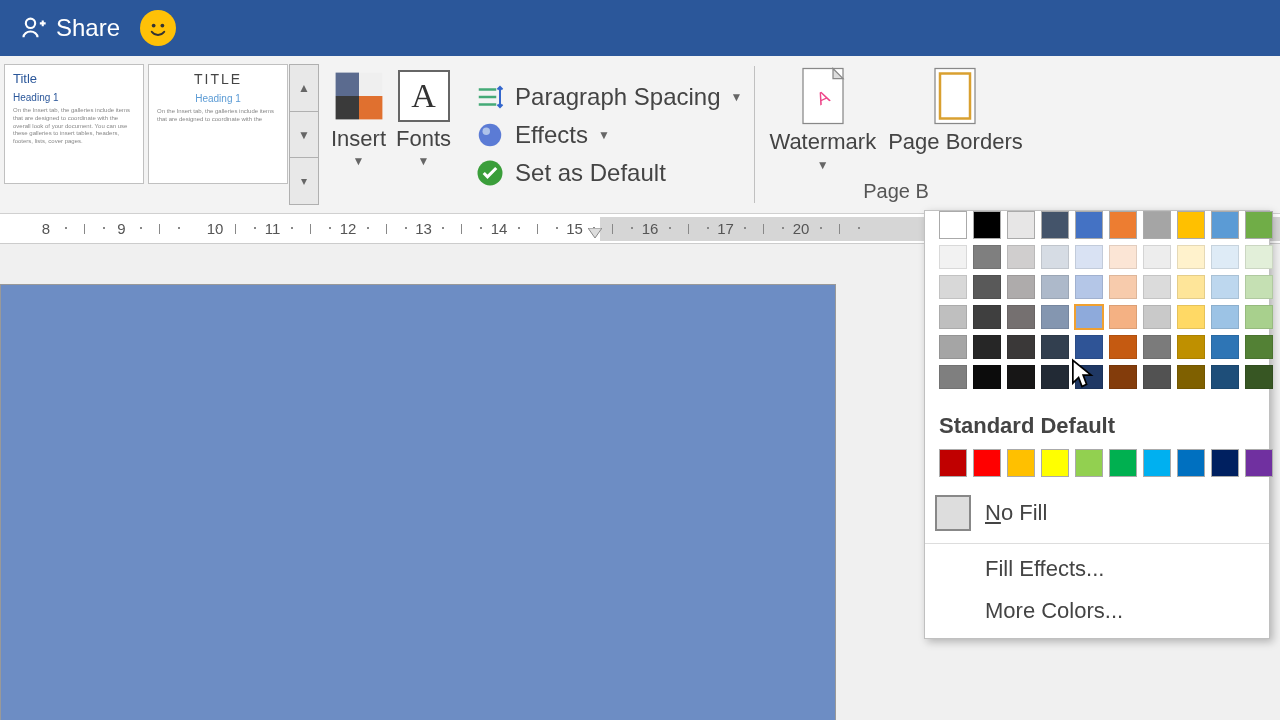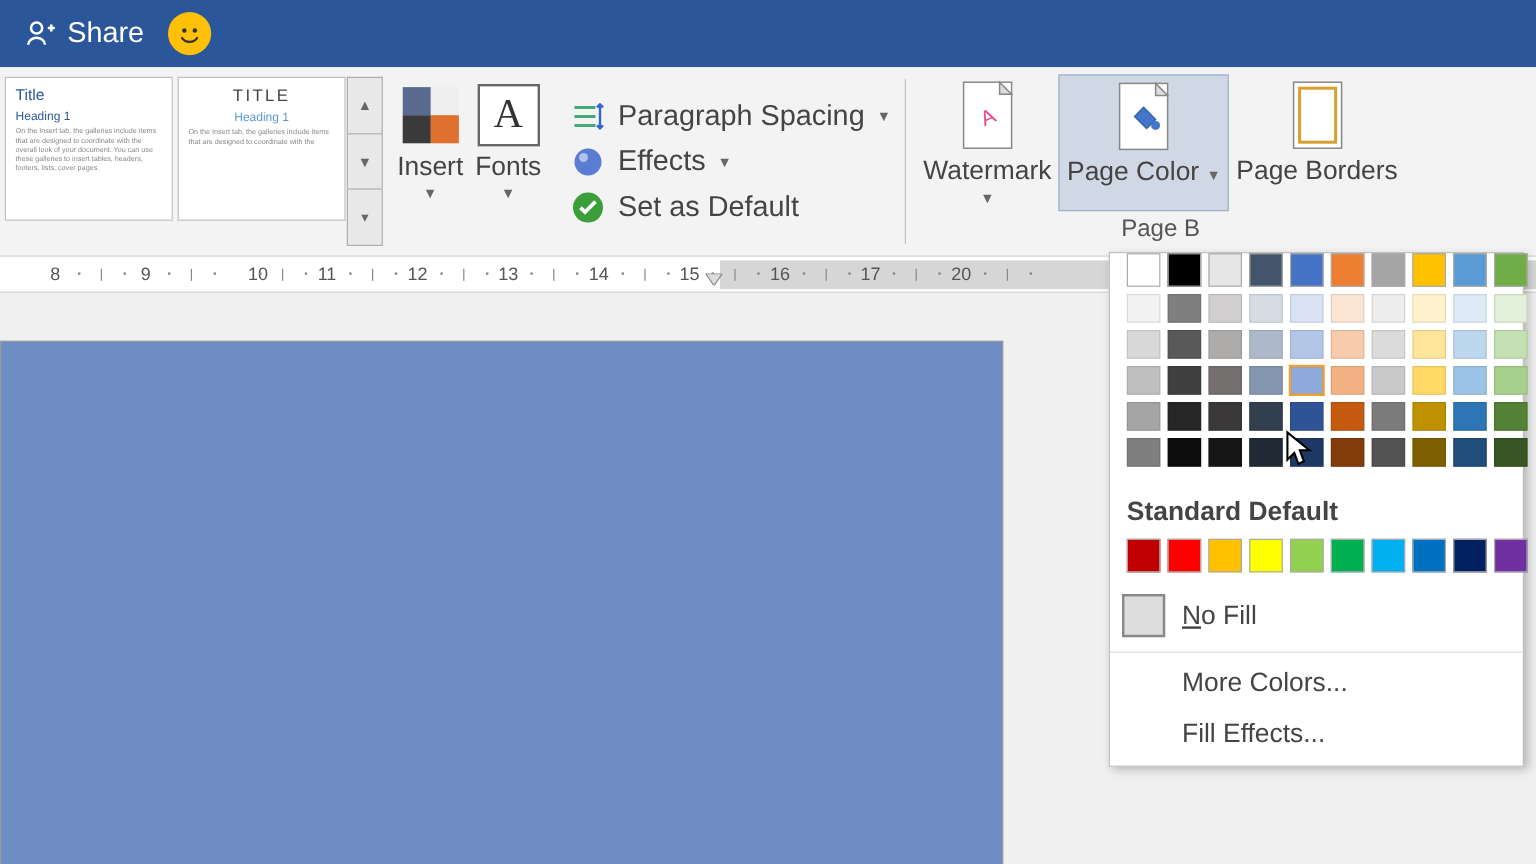--- a/index.html
+++ b/index.html
@@ -206,29 +206,20 @@
   <div class="page-bg-group">
     <div class="page-bg-row">
       <div class="pg-btn">
         <svg class="pg-icon" viewBox="0 0 40 48">
             <rect x="4" y="2" width="32" height="44" fill="white" stroke="#888"></rect>
             <path d="M28 2l8 8h-8z" fill="#ddd" stroke="#888"></path>
             <text x="20" y="30" font-size="14" fill="#e48" text-anchor="middle" transform="rotate(-25 20 25)">A</text>
           </svg>
         <span class="pg-label">Watermark</span>
         <span class="dropdown-caret">▼</span>
-      </div>
-      <div class="pg-btn active">
-        <svg class="pg-icon" viewBox="0 0 40 48">
-            <rect x="4" y="2" width="32" height="44" fill="white" stroke="#888"></rect>
-            <path d="M28 2l8 8h-8z" fill="#ddd" stroke="#888"></path>
-            <path d="M20 18l8 8-6 6-8-8z" fill="#47c" stroke="#36a"></path>
-            <circle cx="28" cy="30" r="3" fill="#47c"></circle>
-          </svg>
-        <span class="pg-label"><span>Page Color</span> <span class="dropdown-caret">▼</span></span>
       </div>
       <div class="pg-btn">
         <svg class="pg-icon" viewBox="0 0 40 48">
             <rect x="4" y="2" width="32" height="44" fill="white" stroke="#888"></rect>
             <rect x="8" y="6" width="24" height="36" fill="none" stroke="#d9a030" stroke-width="2"></rect>
           </svg>
         <span class="pg-label">Page Borders</span>
       </div>
     </div>
     <div class="group-caption">Page B</div>
@@ -368,19 +359,19 @@
       <div class="swatch" style="background: rgb(0, 176, 240);"></div>
       <div class="swatch" style="background: rgb(0, 112, 192);"></div>
       <div class="swatch" style="background: rgb(0, 32, 96);"></div>
       <div class="swatch" style="background: rgb(112, 48, 160);"></div>
     </div>
   <div class="panel-item">
     <div class="no-color-sw"></div>
     <span class="underline-first">No Fill</span>
   </div>
   <div class="panel-sep"></div>
+  <div class="panel-item indent underline-first">Fill Effects...</div>
   <div class="panel-item indent underline-first">More Colors...</div>
-  <div class="panel-item indent underline-first">Fill Effects...</div>
 </div>
 
 <svg class="cursor" viewBox="0 0 20 28">
   <path d="M2 2l0 20 5-5 3 8 4-2-3-8 7 0z" fill="white" stroke="black" stroke-width="1.5"></path>
 </svg>
 
 </body></html>

